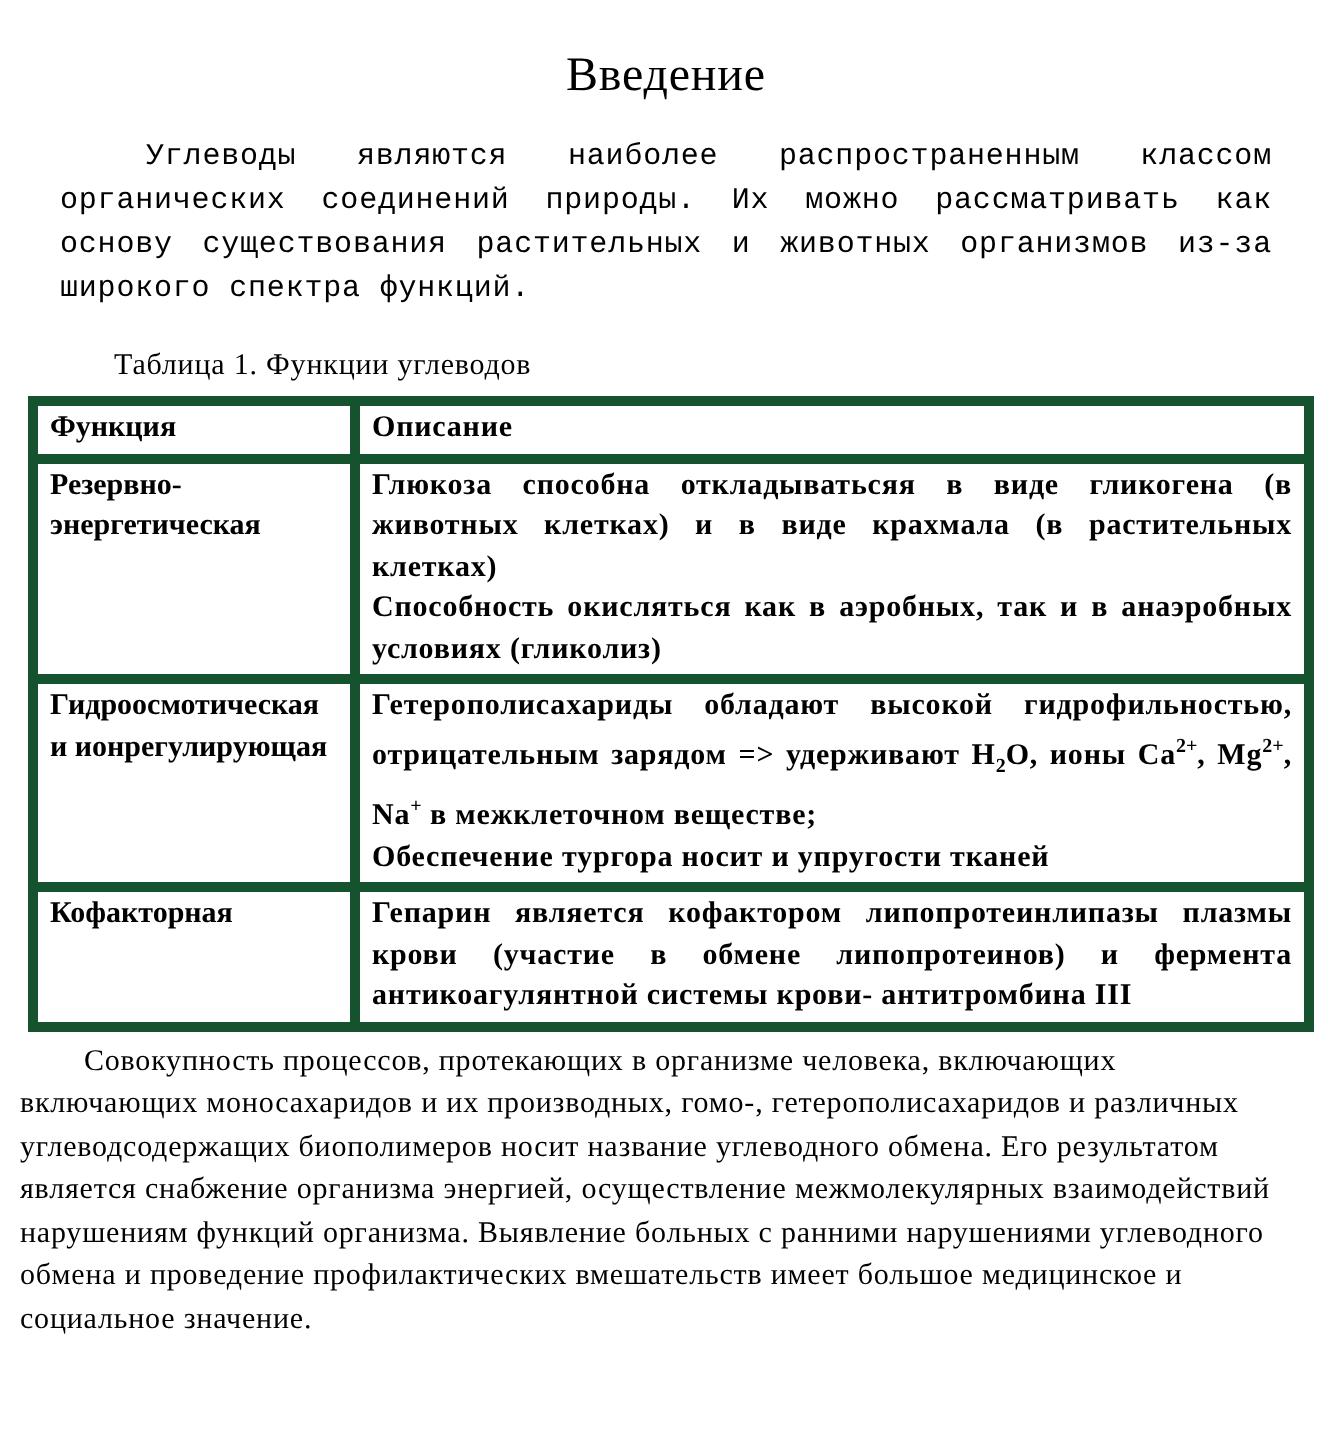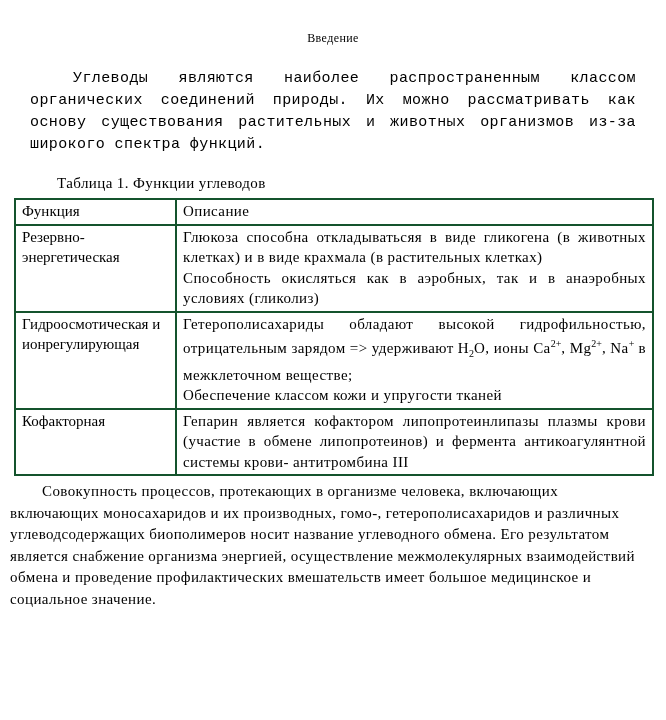--- a/index.html
+++ b/index.html
@@ -13,21 +13,21 @@
     font-family: "Liberation Serif", "DejaVu Serif", serif;
     font-size: 15px;
     letter-spacing: 0.4px;
   }
   .page {
     padding: 22px 14px 0 14px;
     box-sizing: border-box;
     width: 666px;
   }
   .doc-title {
-    font-size: 12px;
+    font-size: 24px;
     font-weight: normal;
     line-height: 24px;
     text-align: center;
     margin: 4px 0 18px 0;
   }
   .para-intro {
     margin: 16px;
     text-align: justify;
     text-indent: 43px;
     line-height: 22px;
@@ -41,24 +41,24 @@
   table.functions {
     border-collapse: collapse;
     width: 638px;
     table-layout: fixed;
     line-height: 20.5px;
   }
   col.col-func { width: 161px; }
   col.col-desc { width: 477px; }
   table.functions th,
   table.functions td {
-    border: 2px solid #14532d;
+    border: 5px solid #14532d;
     vertical-align: top;
     padding: 1px 6px 2px 6px;
-    font-weight: normal;
+    font-weight: bold;
     text-align: left;
   }
   td.func, th.func {
     padding-right: 16px;
     letter-spacing: normal;
   }
   td.desc .cell-para {
     text-align: justify;
   }
   td.desc sub, td.desc sup {
@@ -99,34 +99,35 @@
           <td class="func">Резервно-энергетическая</td>
           <td class="desc">
             <div class="cell-para">Глюкоза способна откладыватьсяя в виде гликогена (в животных клетках) и в виде крахмала (в растительных клетках)</div>
             <div class="cell-para">Способность окисляться как в аэробных, так и в анаэробных условиях (гликолиз)</div>
           </td>
         </tr>
         <tr>
           <td class="func">Гидроосмотическая и ионрегулирующая</td>
           <td class="desc">
             <div class="cell-para">Гетерополисахариды обладают высокой гидрофильностью, отрицательным зарядом =&gt; удерживают H<sub>2</sub>O, ионы Ca<sup>2+</sup>, Mg<sup>2+</sup>, Na<sup>+</sup> в межклеточном веществе;</div>
-            <div class="cell-para">Обеспечение классом кожи и упругости тканей</div>
+            <div class="cell-para">Обеспечение тургора носит и упругости тканей</div>
           </td>
         </tr>
         <tr>
           <td class="func">Кофакторная</td>
           <td class="desc">
             <div class="cell-para">Гепарин является кофактором липопротеинлипазы плазмы крови (участие в обмене липопротеинов) и фермента антикоагулянтной системы крови- антитромбина III</div>
           </td>
         </tr>
       </tbody>
   </table>
 
   <div class="closing" id="closing-paragraph">
       <div class="line first">Совокупность процессов, протекающих в организме человека, включающих</div>
       <div class="line">включающих моносахаридов и их производных, гомо-, гетерополисахаридов и различных</div>
       <div class="line">углеводсодержащих биополимеров носит название углеводного обмена. Его результатом</div>
       <div class="line">является снабжение организма энергией, осуществление межмолекулярных взаимодействий</div>
+      <div class="line">нарушениям функций организма. Выявление больных с ранними нарушениями углеводного</div>
       <div class="line">обмена и проведение профилактических вмешательств имеет большое медицинское и</div>
       <div class="line">социальное значение.</div>
     </div>
 
 </div>
 
 </body></html>

